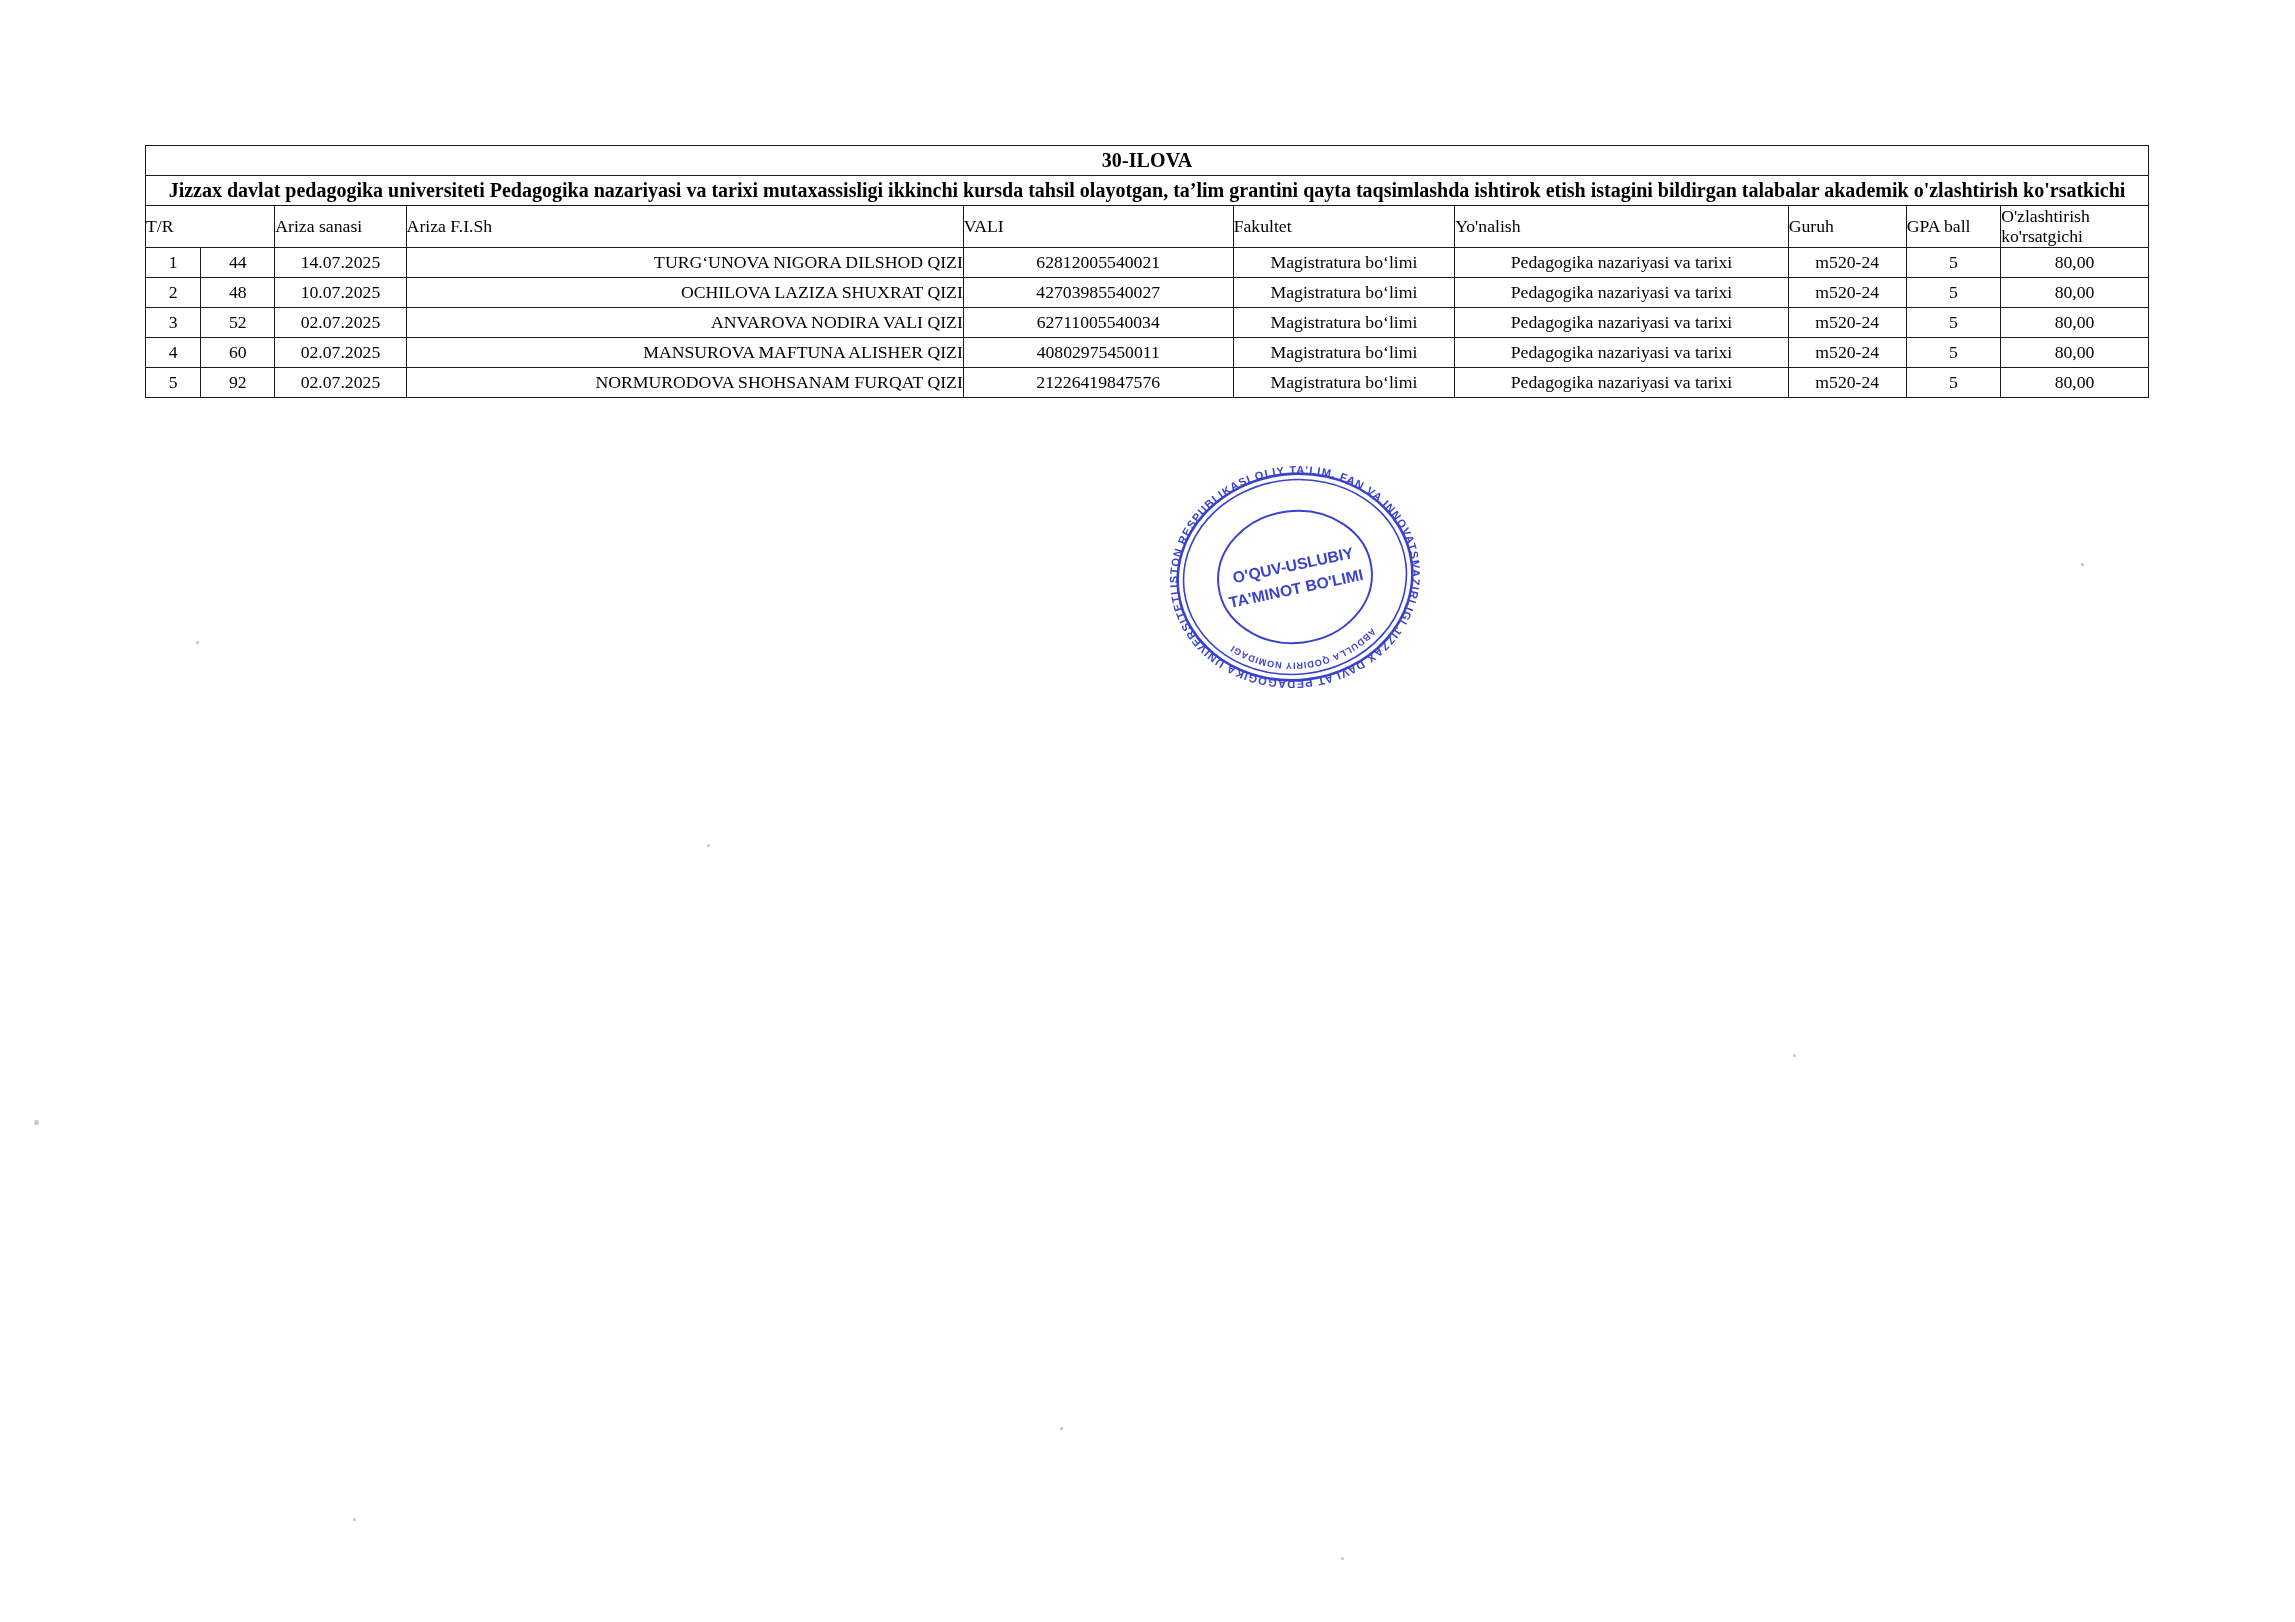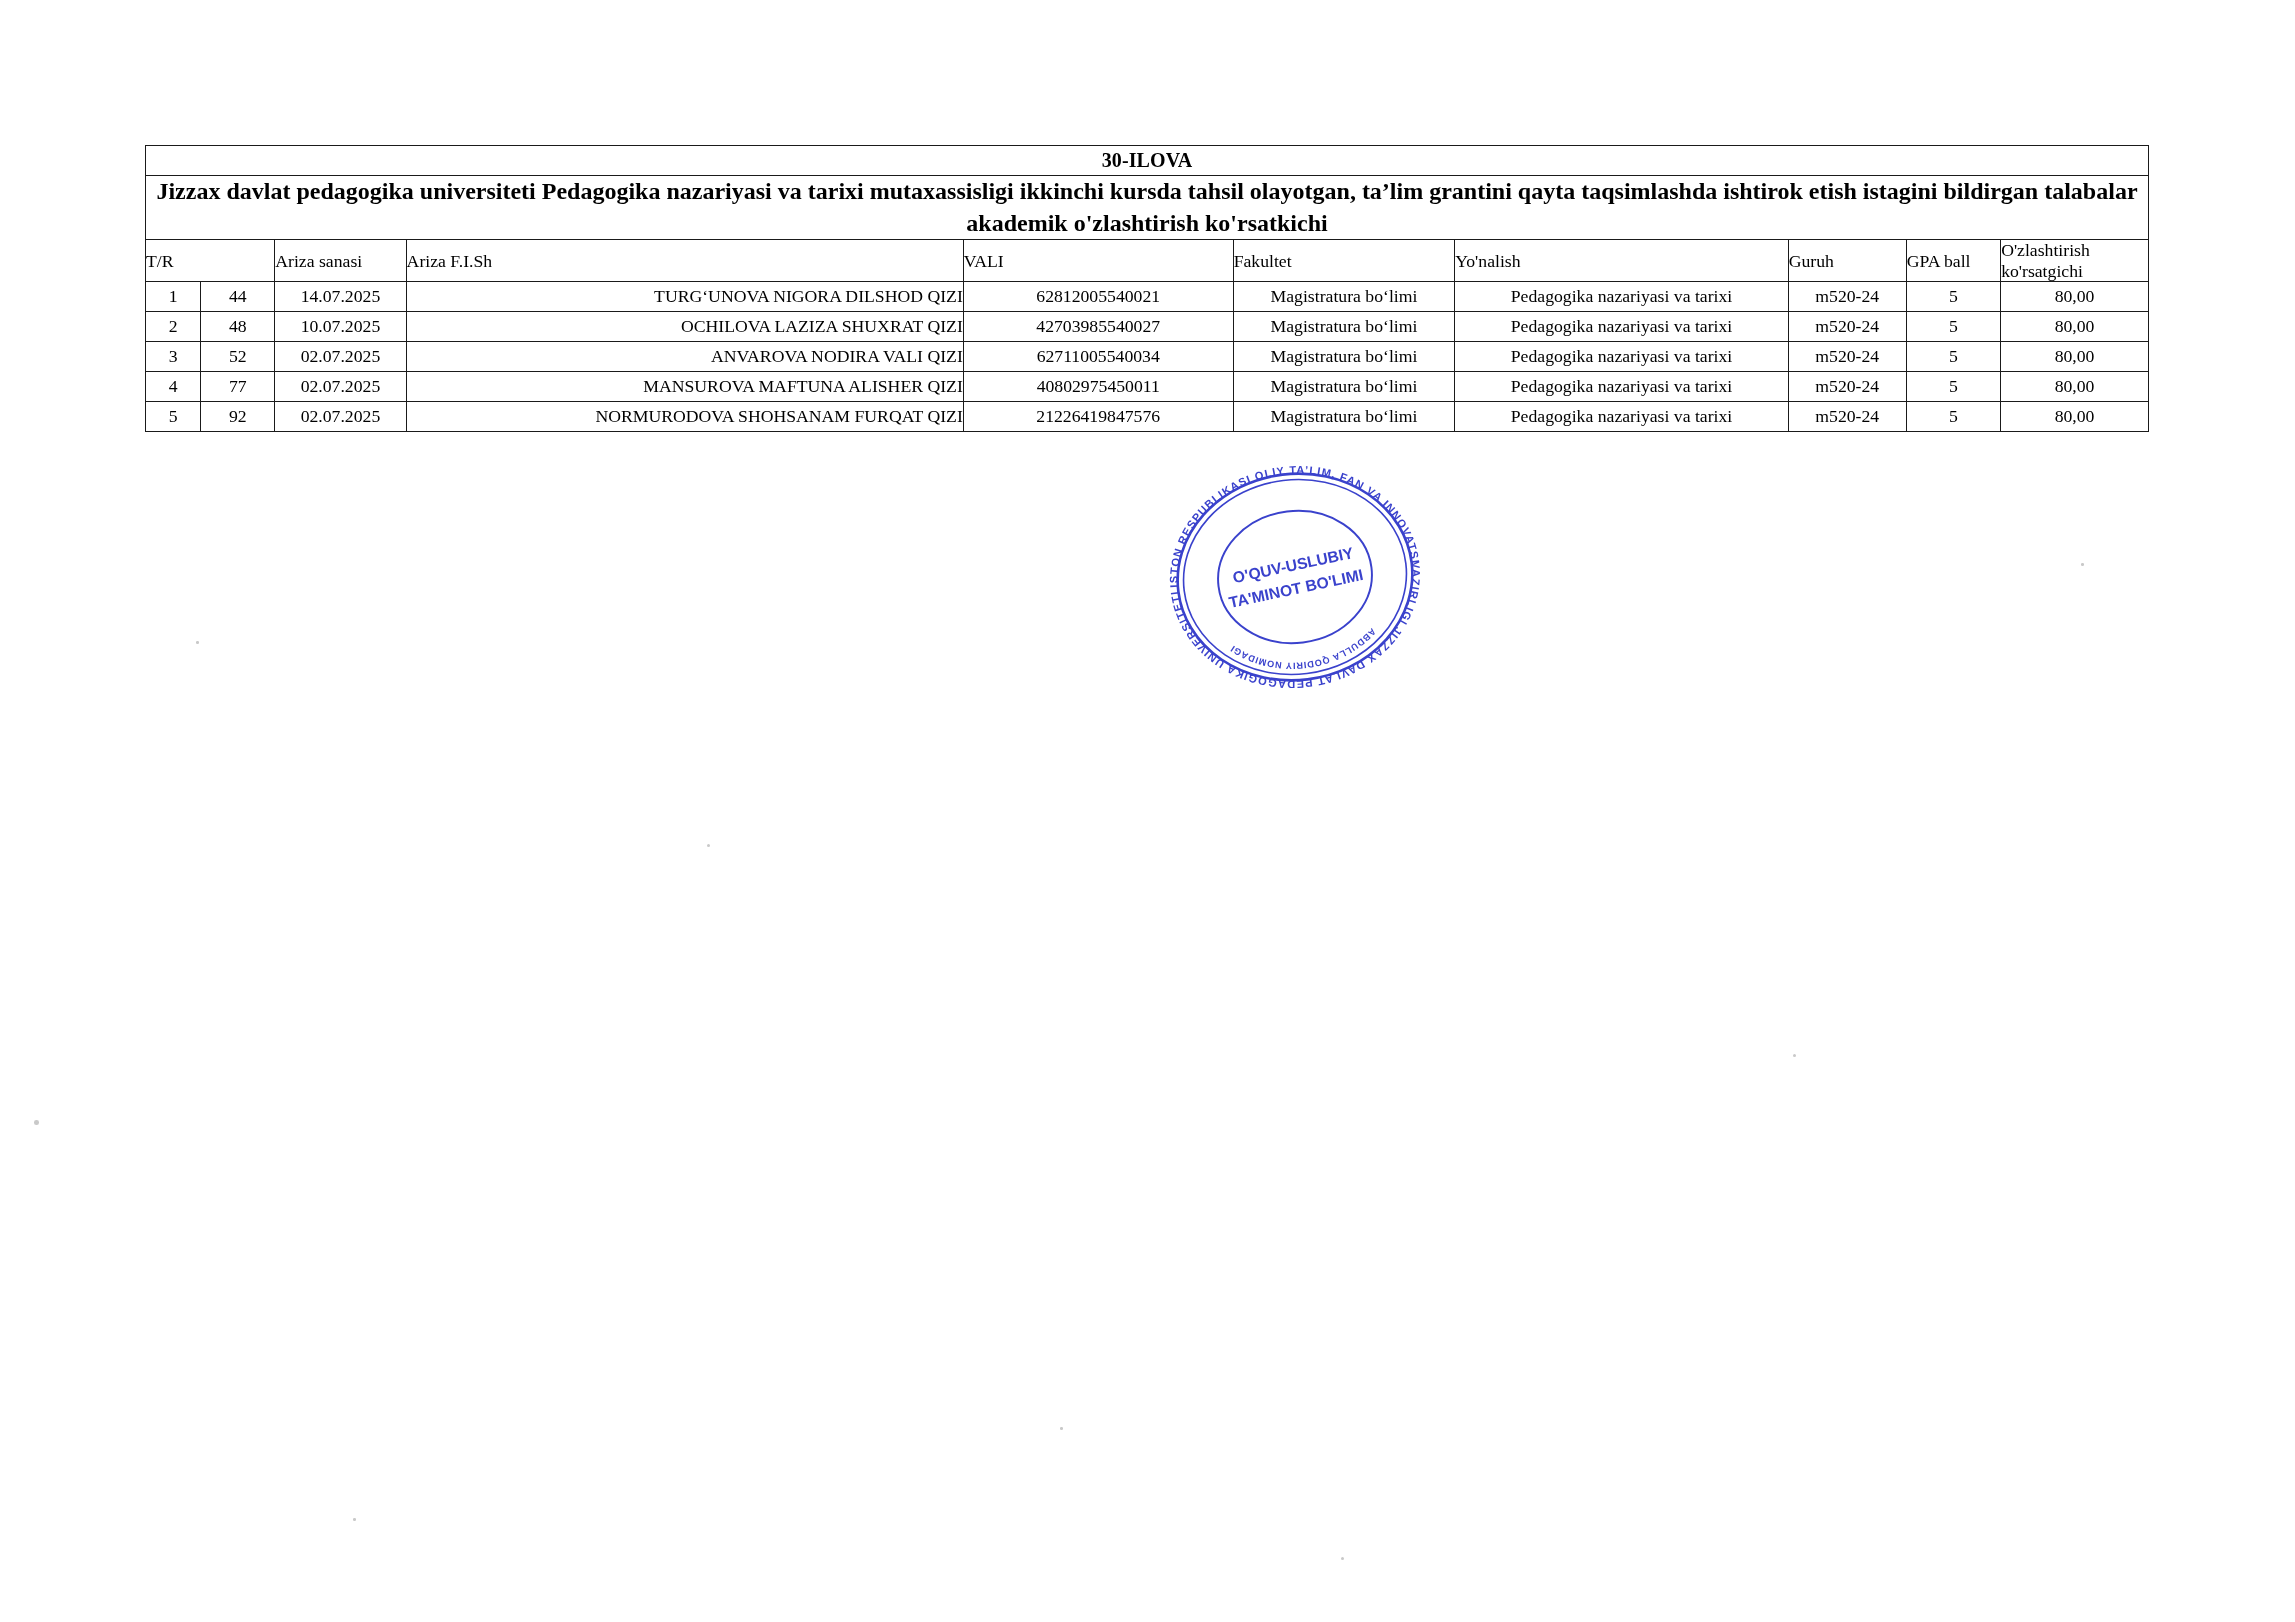--- a/index.html
+++ b/index.html
@@ -54,21 +54,21 @@
     text-align: center;
     font-weight: bold;
     font-size: 20px;
     padding: 3.9px 14.4px 5.2px 6.5px;
     letter-spacing: 0.1px;
   }
 
   .title-cell {
     text-align: center;
     font-weight: bold;
-    font-size: 24px;
+    font-size: 20px;
     line-height: 1.32;
     padding: 7.9px 46px 9.2px 46px;
   }
 
   tbody td {
     font-size: 17.7px;
     height: 29px;
     line-height: 1.15;
   }
   td.c { text-align: center; }
@@ -167,21 +167,21 @@
           <td class="l">ANVAROVA NODIRA VALI QIZI</td>
           <td class="c">62711005540034</td>
           <td class="c">Magistratura bo‘limi</td>
           <td class="c">Pedagogika nazariyasi va tarixi</td>
           <td class="c">m520-24</td>
           <td class="c">5</td>
           <td class="c">80,00</td>
         </tr>
         <tr>
           <td class="c">4</td>
-          <td class="c">77</td>
+          <td class="c">60</td>
           <td class="c">02.07.2025</td>
           <td class="l">MANSUROVA MAFTUNA ALISHER QIZI</td>
           <td class="c">40802975450011</td>
           <td class="c">Magistratura bo‘limi</td>
           <td class="c">Pedagogika nazariyasi va tarixi</td>
           <td class="c">m520-24</td>
           <td class="c">5</td>
           <td class="c">80,00</td>
         </tr>
         <tr>

